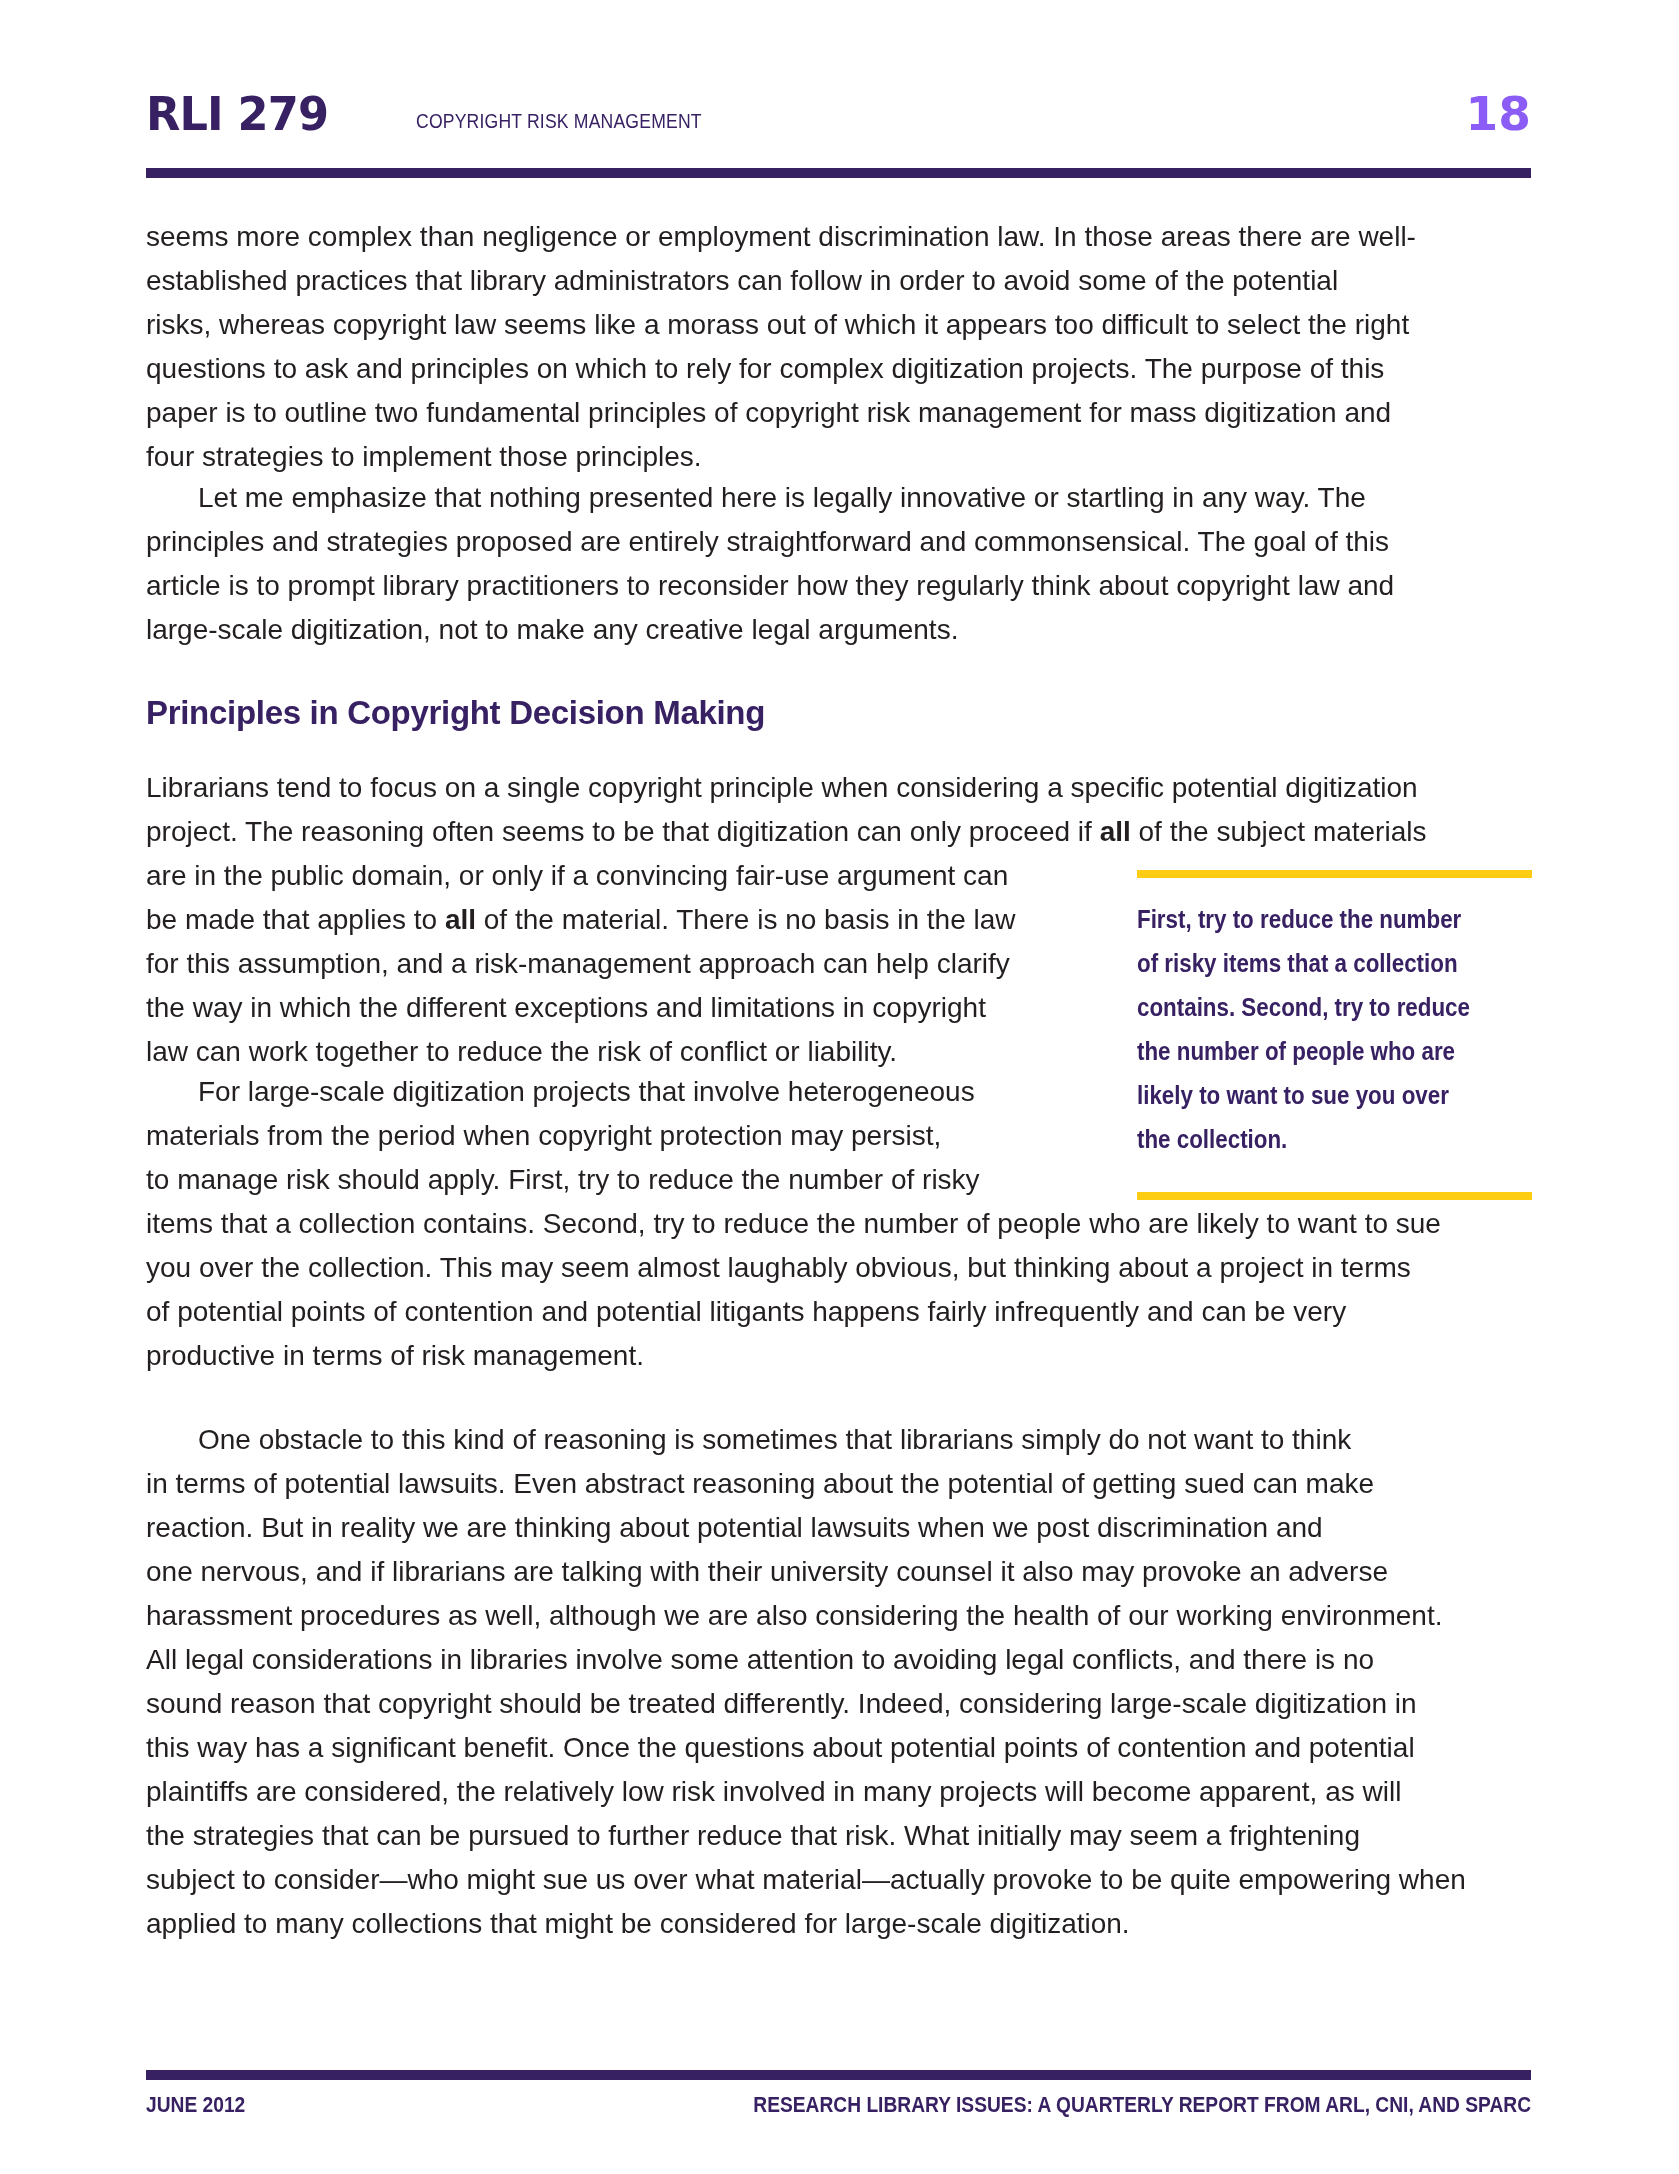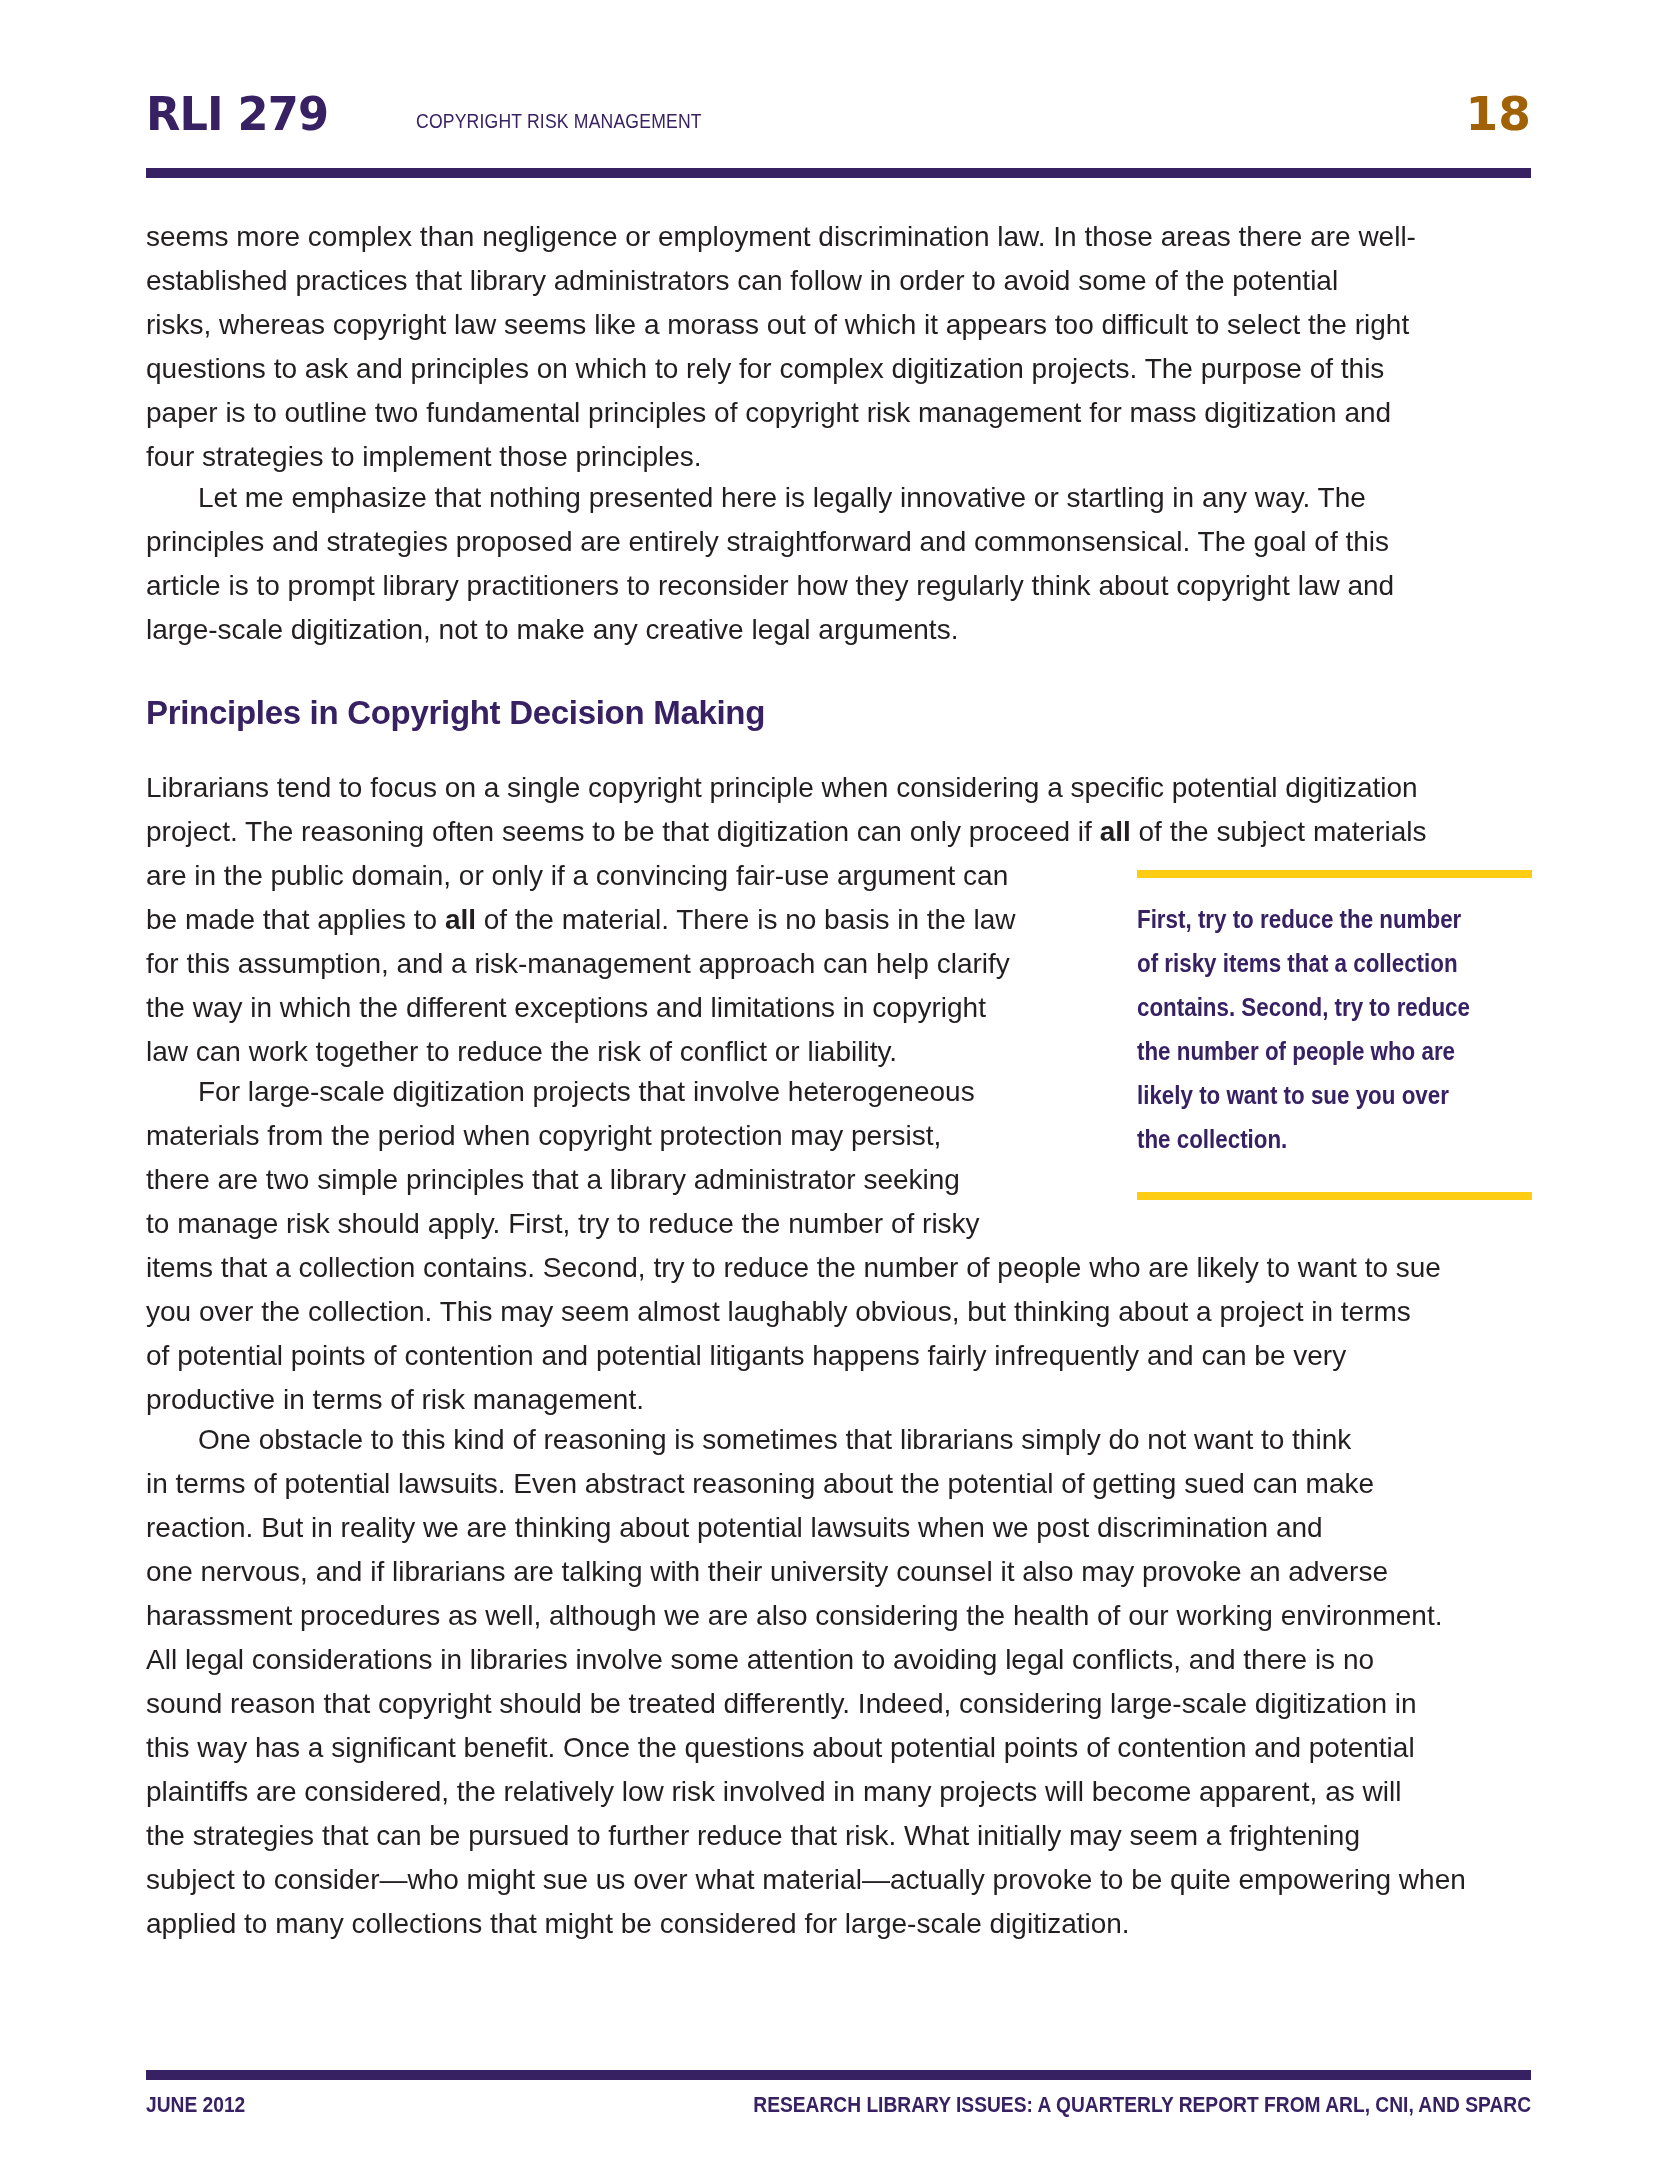--- a/index.html
+++ b/index.html
@@ -14,21 +14,21 @@
       transform: scaleX(0.95); transform-origin: left center;
     }
     .hdr-running {
       position: absolute; left: 416px; top: 110px;
       font-family: "Liberation Sans", sans-serif; font-size: 20px; color: #372163;
       transform: scaleX(0.88); transform-origin: left center; letter-spacing: 0.2px;
     }
     .hdr-pagenum {
       position: absolute; right: 149px; top: 90px;
       font-family: "DejaVu Sans", sans-serif; font-weight: bold;
-      font-size: 47px; color: #a16207; line-height: 1;
+      font-size: 47px; color: #8b5cf6; line-height: 1;
     }
     .rule {
       position: absolute; left: 146px; width: 1385px; height: 10.4px; background: #372163;
     }
     .rule.top { top: 168px; }
     .rule.bottom { top: 2070px; }
 
     
     .body-text {
       position: absolute; left: 146px; width: 1389px;
@@ -102,21 +102,20 @@
     <span class="line">are in the public domain, or only if a convincing fair-use argument can</span>
     <span class="line"><span>be made that applies to </span><span class="bold">all</span><span> of the material. There is no basis in the law</span></span>
     <span class="line">for this assumption, and a risk-management approach can help clarify</span>
     <span class="line">the way in which the different exceptions and limitations in copyright</span>
     <span class="line">law can work together to reduce the risk of conflict or liability.</span>
   </div>
 
   <div class="body-text" style="top:1070px;">
     <span class="line indent">For large-scale digitization projects that involve heterogeneous</span>
     <span class="line">materials from the period when copyright protection may persist,</span>
-    <span class="line">there are two simple principles that a library administrator seeking</span>
     <span class="line">to manage risk should apply. First, try to reduce the number of risky</span>
     <span class="line">items that a collection contains. Second, try to reduce the number of people who are likely to want to sue</span>
     <span class="line">you over the collection. This may seem almost laughably obvious, but thinking about a project in terms</span>
     <span class="line">of potential points of contention and potential litigants happens fairly infrequently and can be very</span>
     <span class="line">productive in terms of risk management.</span>
   </div>
 
   <div class="body-text" style="top:1418px;">
     <span class="line indent">One obstacle to this kind of reasoning is sometimes that librarians simply do not want to think</span>
     <span class="line">in terms of potential lawsuits. Even abstract reasoning about the potential of getting sued can make</span>

